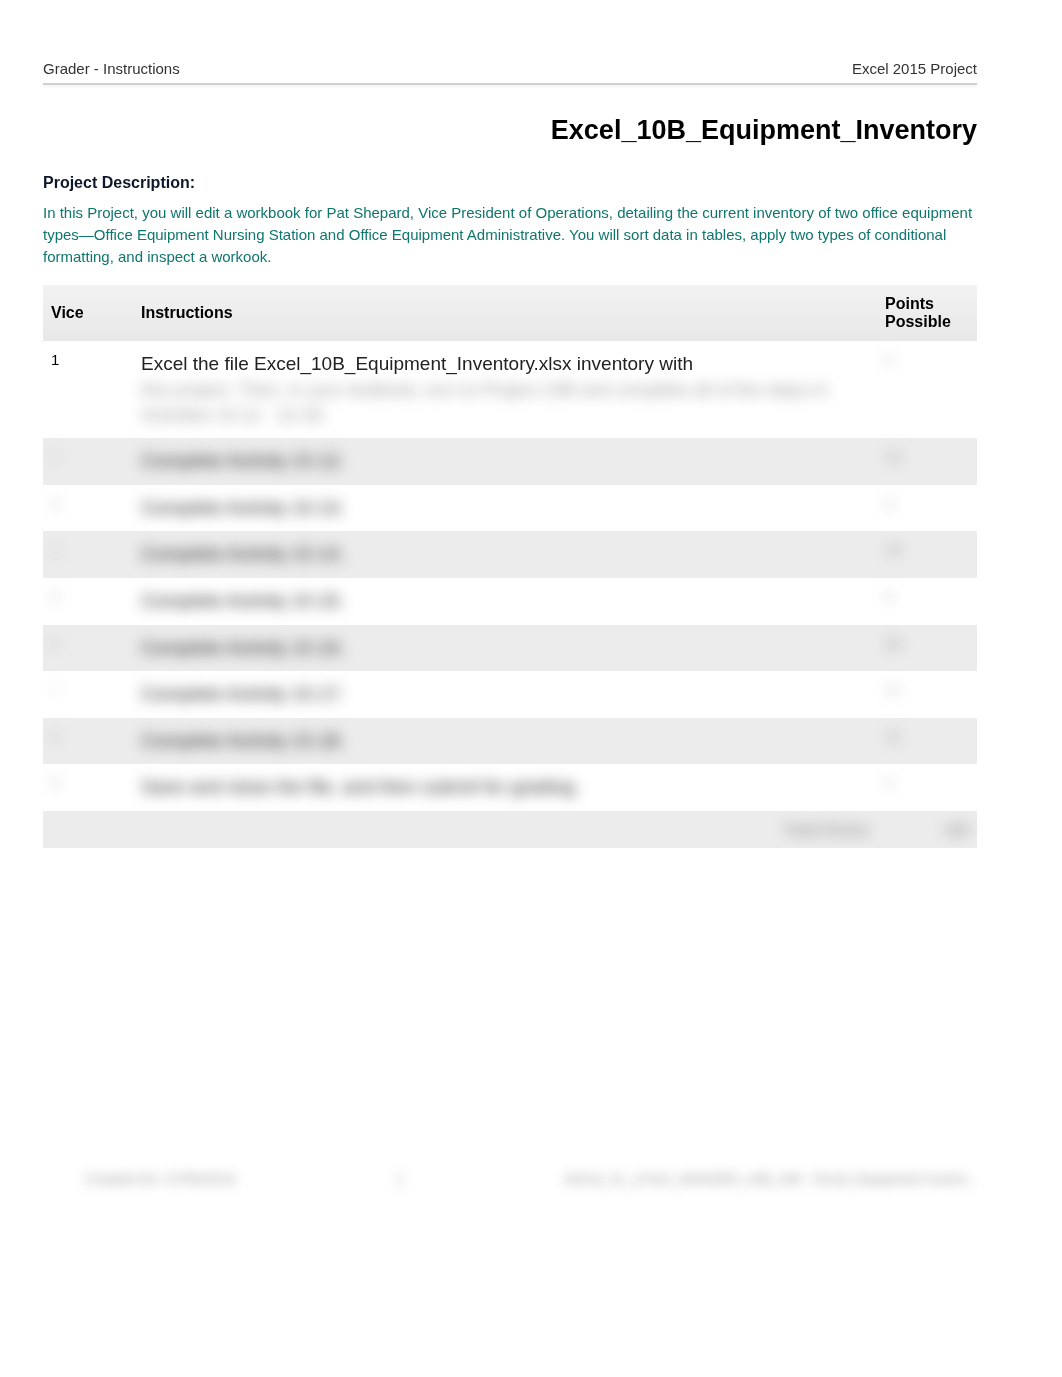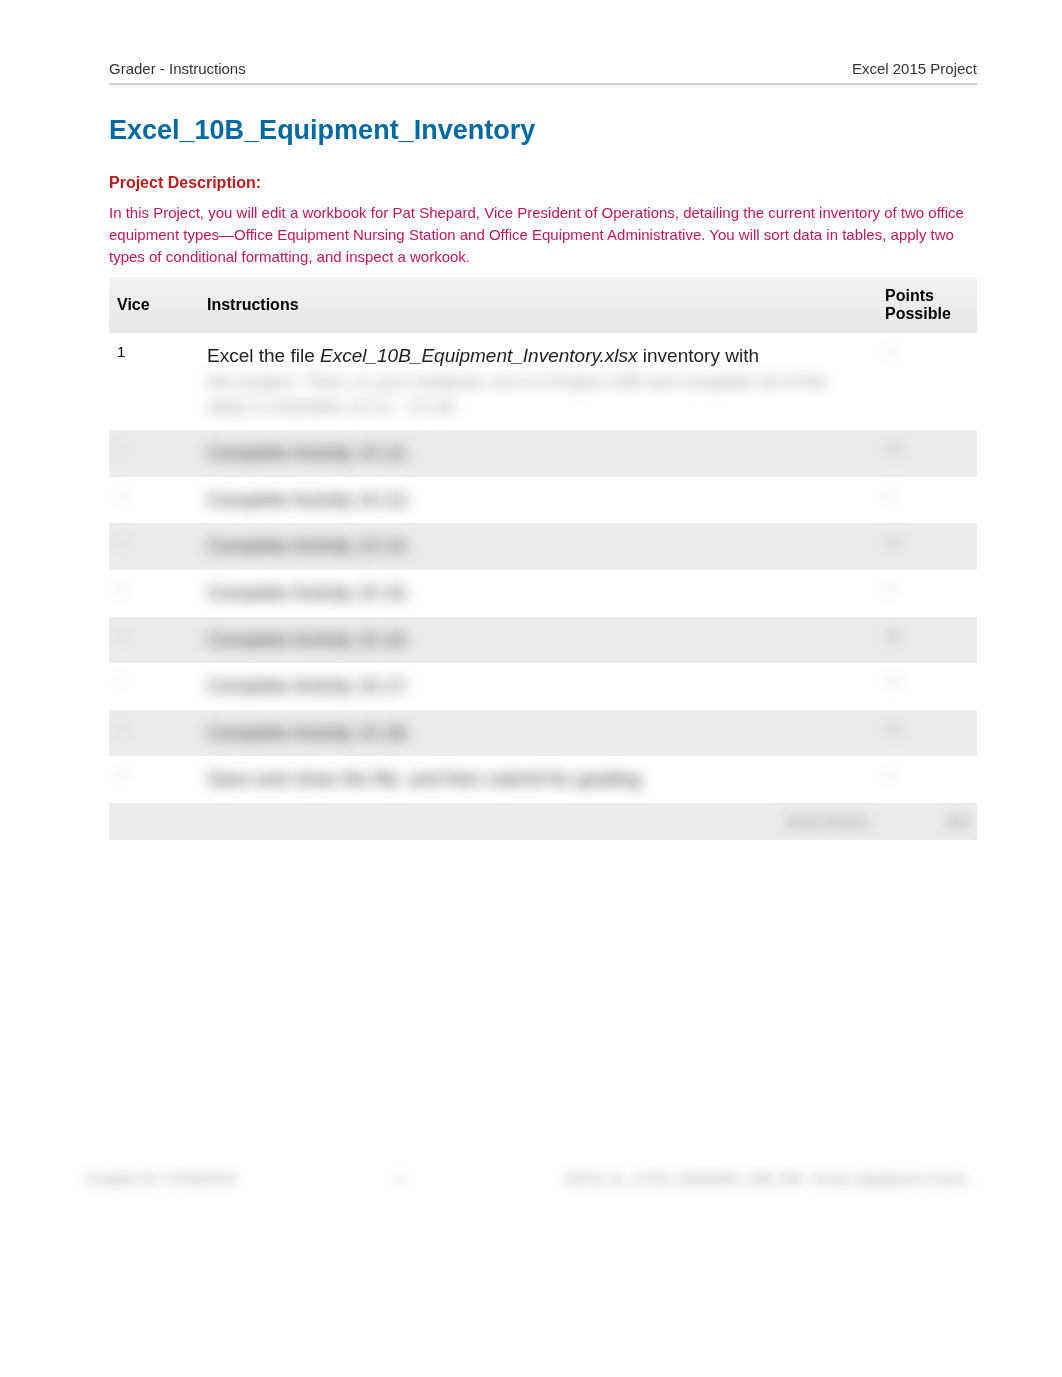--- a/index.html
+++ b/index.html
@@ -8,51 +8,51 @@
       box-sizing: border-box;
     }
     body {
       font-family: Arial, Helvetica, sans-serif;
       background: #ffffff;
       width: 1062px;
       height: 1377px;
       position: relative;
     }
     .page {
-      padding: 60px 85px 0 109px;
+      padding: 60px 85px 0 43px;
     }
     .header-row {
       display: flex;
       justify-content: space-between;
       align-items: center;
       font-size: 15px;
       color: #333;
       padding-bottom: 6px;
       border-bottom: 2px solid #d0d0d0;
       box-shadow: 0 2px 3px rgba(0,0,0,0.05);
       margin-bottom: 30px;
     }
     .title {
-      text-align: left;
+      text-align: right;
       font-size: 27px;
       font-weight: bold;
-      color: #0369a1;
+      color: #000000;
       margin-bottom: 28px;
     }
     .section-label {
       font-size: 16px;
       font-weight: bold;
-      color: #b91c1c;
+      color: #0f172a;
       margin-bottom: 10px;
     }
     .description-text {
       font-size: 15px;
       line-height: 1.45;
-      color: #be185d;
-      margin-bottom: 10px;
+      color: #0f766e;
+      margin-bottom: 18px;
     }
     .steps-label {
       font-size: 16px;
       font-weight: bold;
       margin-bottom: 12px;
     }
     table.steps {
       width: 100%;
       border-collapse: collapse;
       font-size: 15px;
@@ -88,21 +88,20 @@
     }
     td.step-num {
       font-size: 15px;
     }
     td.instr-cell {
       font-size: 19px;
       line-height: 1.4;
       color: #222;
     }
     .file-italic {
-      font-style: italic;
       text-align: right;
     }
     .blurred {
       filter: blur(7px);
       color: #999;
       user-select: none;
     }
     .blurred-light {
       filter: blur(7px);
       color: #bbb;

